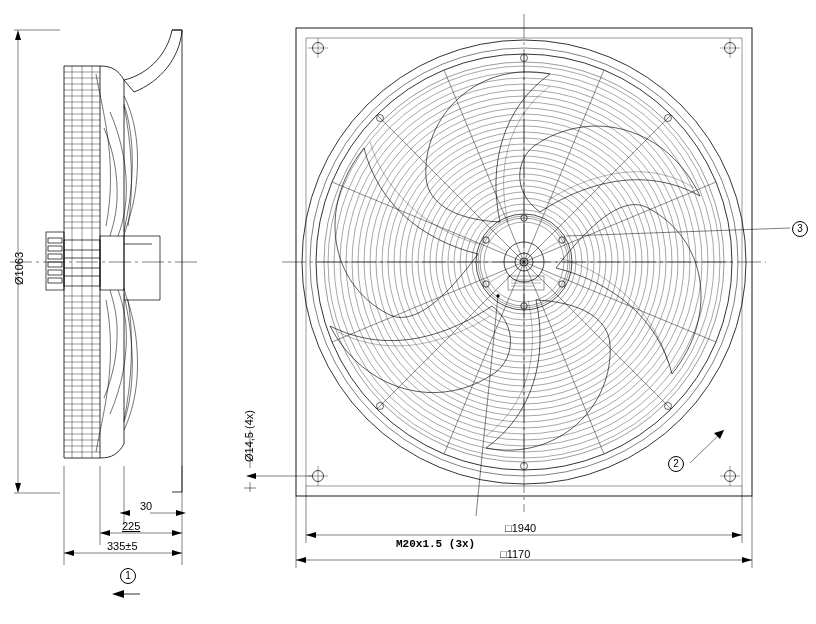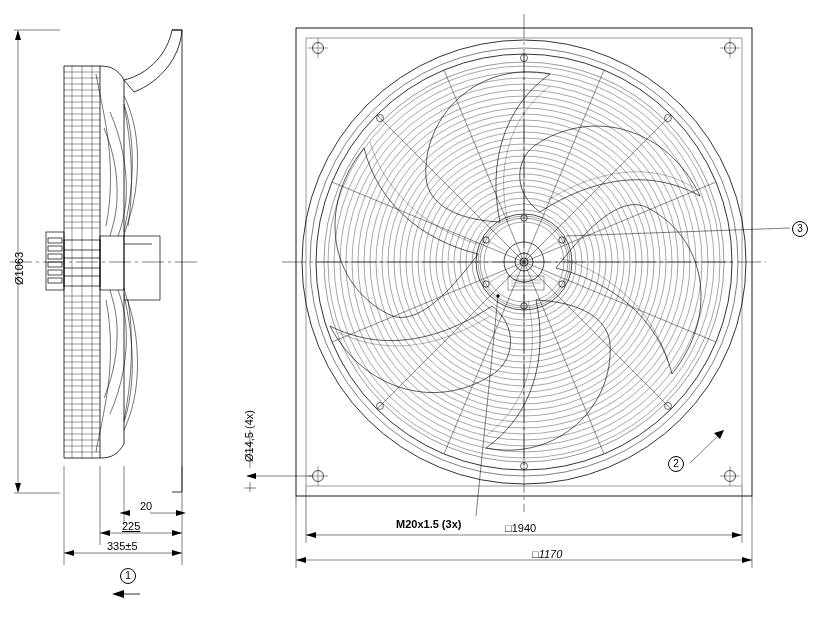--- a/index.html
+++ b/index.html
@@ -390,26 +390,26 @@
 
           <line x1="296" y1="560" x2="752" y2="560"></line>
           <polygon points="296,560 306,557 306,563" fill="#000" stroke="none"></polygon>
           <polygon points="752,560 742,557 742,563" fill="#000" stroke="none"></polygon>
         </g>
       </g>
     </g>
   </svg>
 
   <div class="lbl vert" style="left:13px; top:285px;">Ø1063</div>
-  <div class="lbl" style="left:140px; top:500px;">20</div>
+  <div class="lbl" style="left:140px; top:500px;">30</div>
   <div class="lbl" style="left:122px; top:520px;text-decoration:underline;">225</div>
   <div class="lbl" style="left:107px; top:540px;">335±5</div>
 
   <div class="lbl vert" style="left:243px; top:462px;">Ø14,5 (4x)</div>
-  <div class="lbl" style="left:396px; top:518px; font-weight:bold;">M20x1.5 (3x)</div>
+  <div class="lbl" style="left:396px; top:538px; font-weight:bold;font-family:Liberation Mono, monospace;">M20x1.5 (3x)</div>
   <div class="lbl" style="left:505px; top:522px;">□1940</div>
-  <div class="lbl" style="left:532px; top:548px;font-style:italic;">□1170</div>
+  <div class="lbl" style="left:500px; top:548px;">□1170</div>
 
   <div class="balloon" style="left:120px; top:568px;">1</div>
   <div class="balloon" style="left:668px; top:456px;">2</div>
   <div class="balloon" style="left:792px; top:221px;">3</div>
 
 </div>
 
 </body></html>

